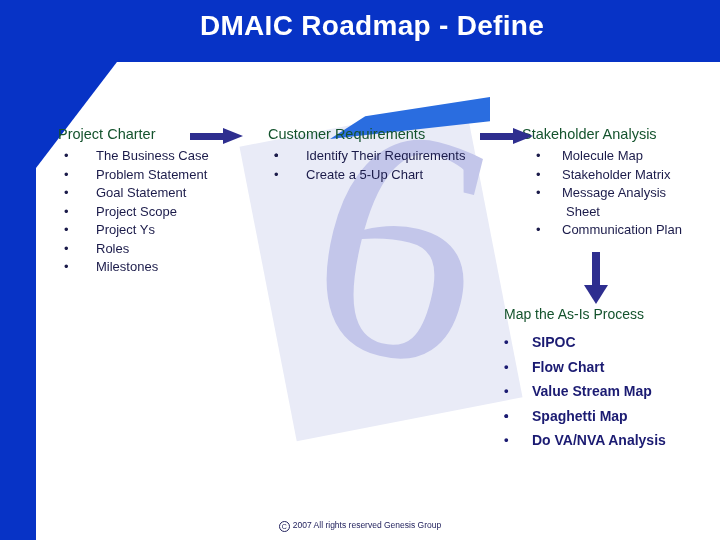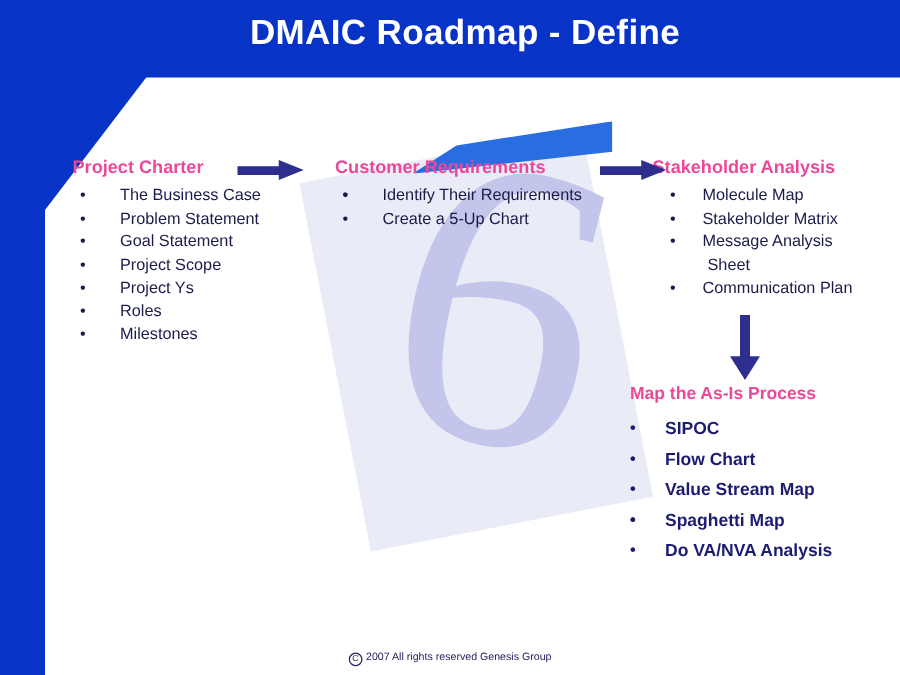--- a/index.html
+++ b/index.html
@@ -97,22 +97,22 @@
     clip-path: polygon(100% 0, 100% 58%, 0 100%, 22% 46%);
     z-index: 3;
   }
 
   
   .content { position: absolute; inset: 0; z-index: 4; }
 
   .col { position: absolute; }
 
   .col-head {
-    color: #ec4899;
-    font-weight: bold;
+    color: #14532d;
+    font-weight: normal;
     font-size: 14.5px;
     white-space: nowrap;
   }
 
   ul.blist {
     list-style: none;
     margin: 5px 0 0 0;
     padding: 0;
   }
   ul.blist li {

